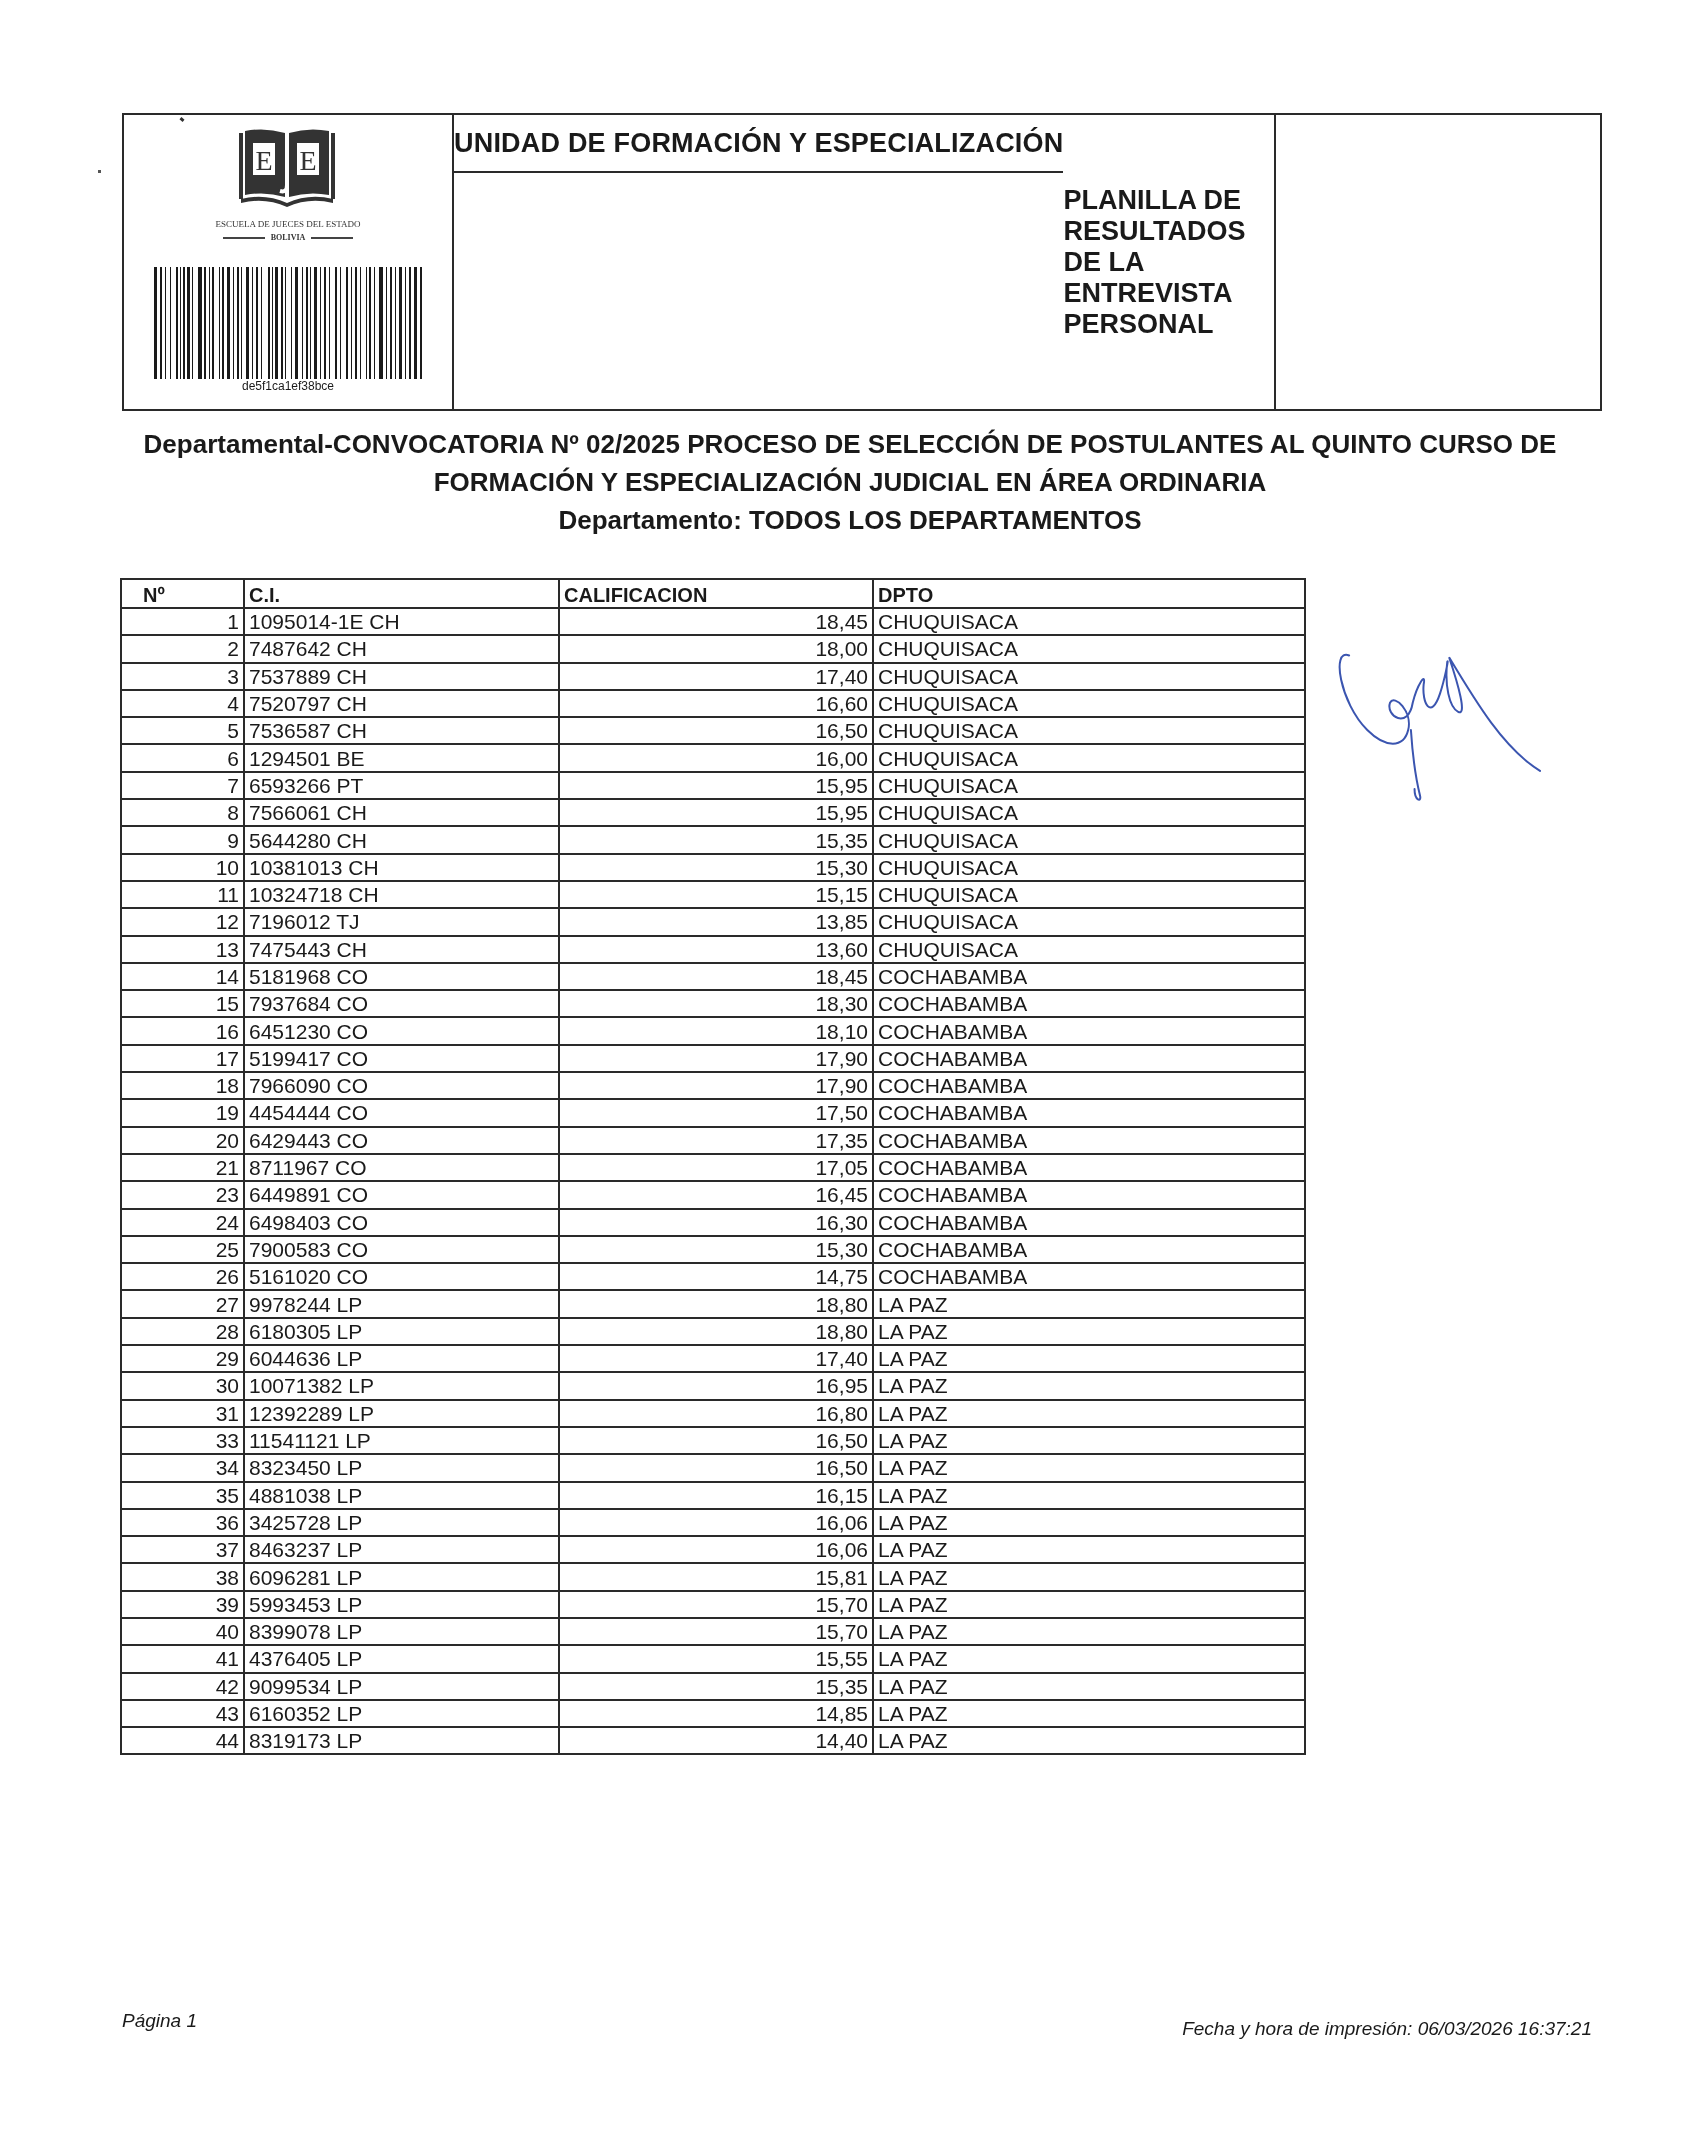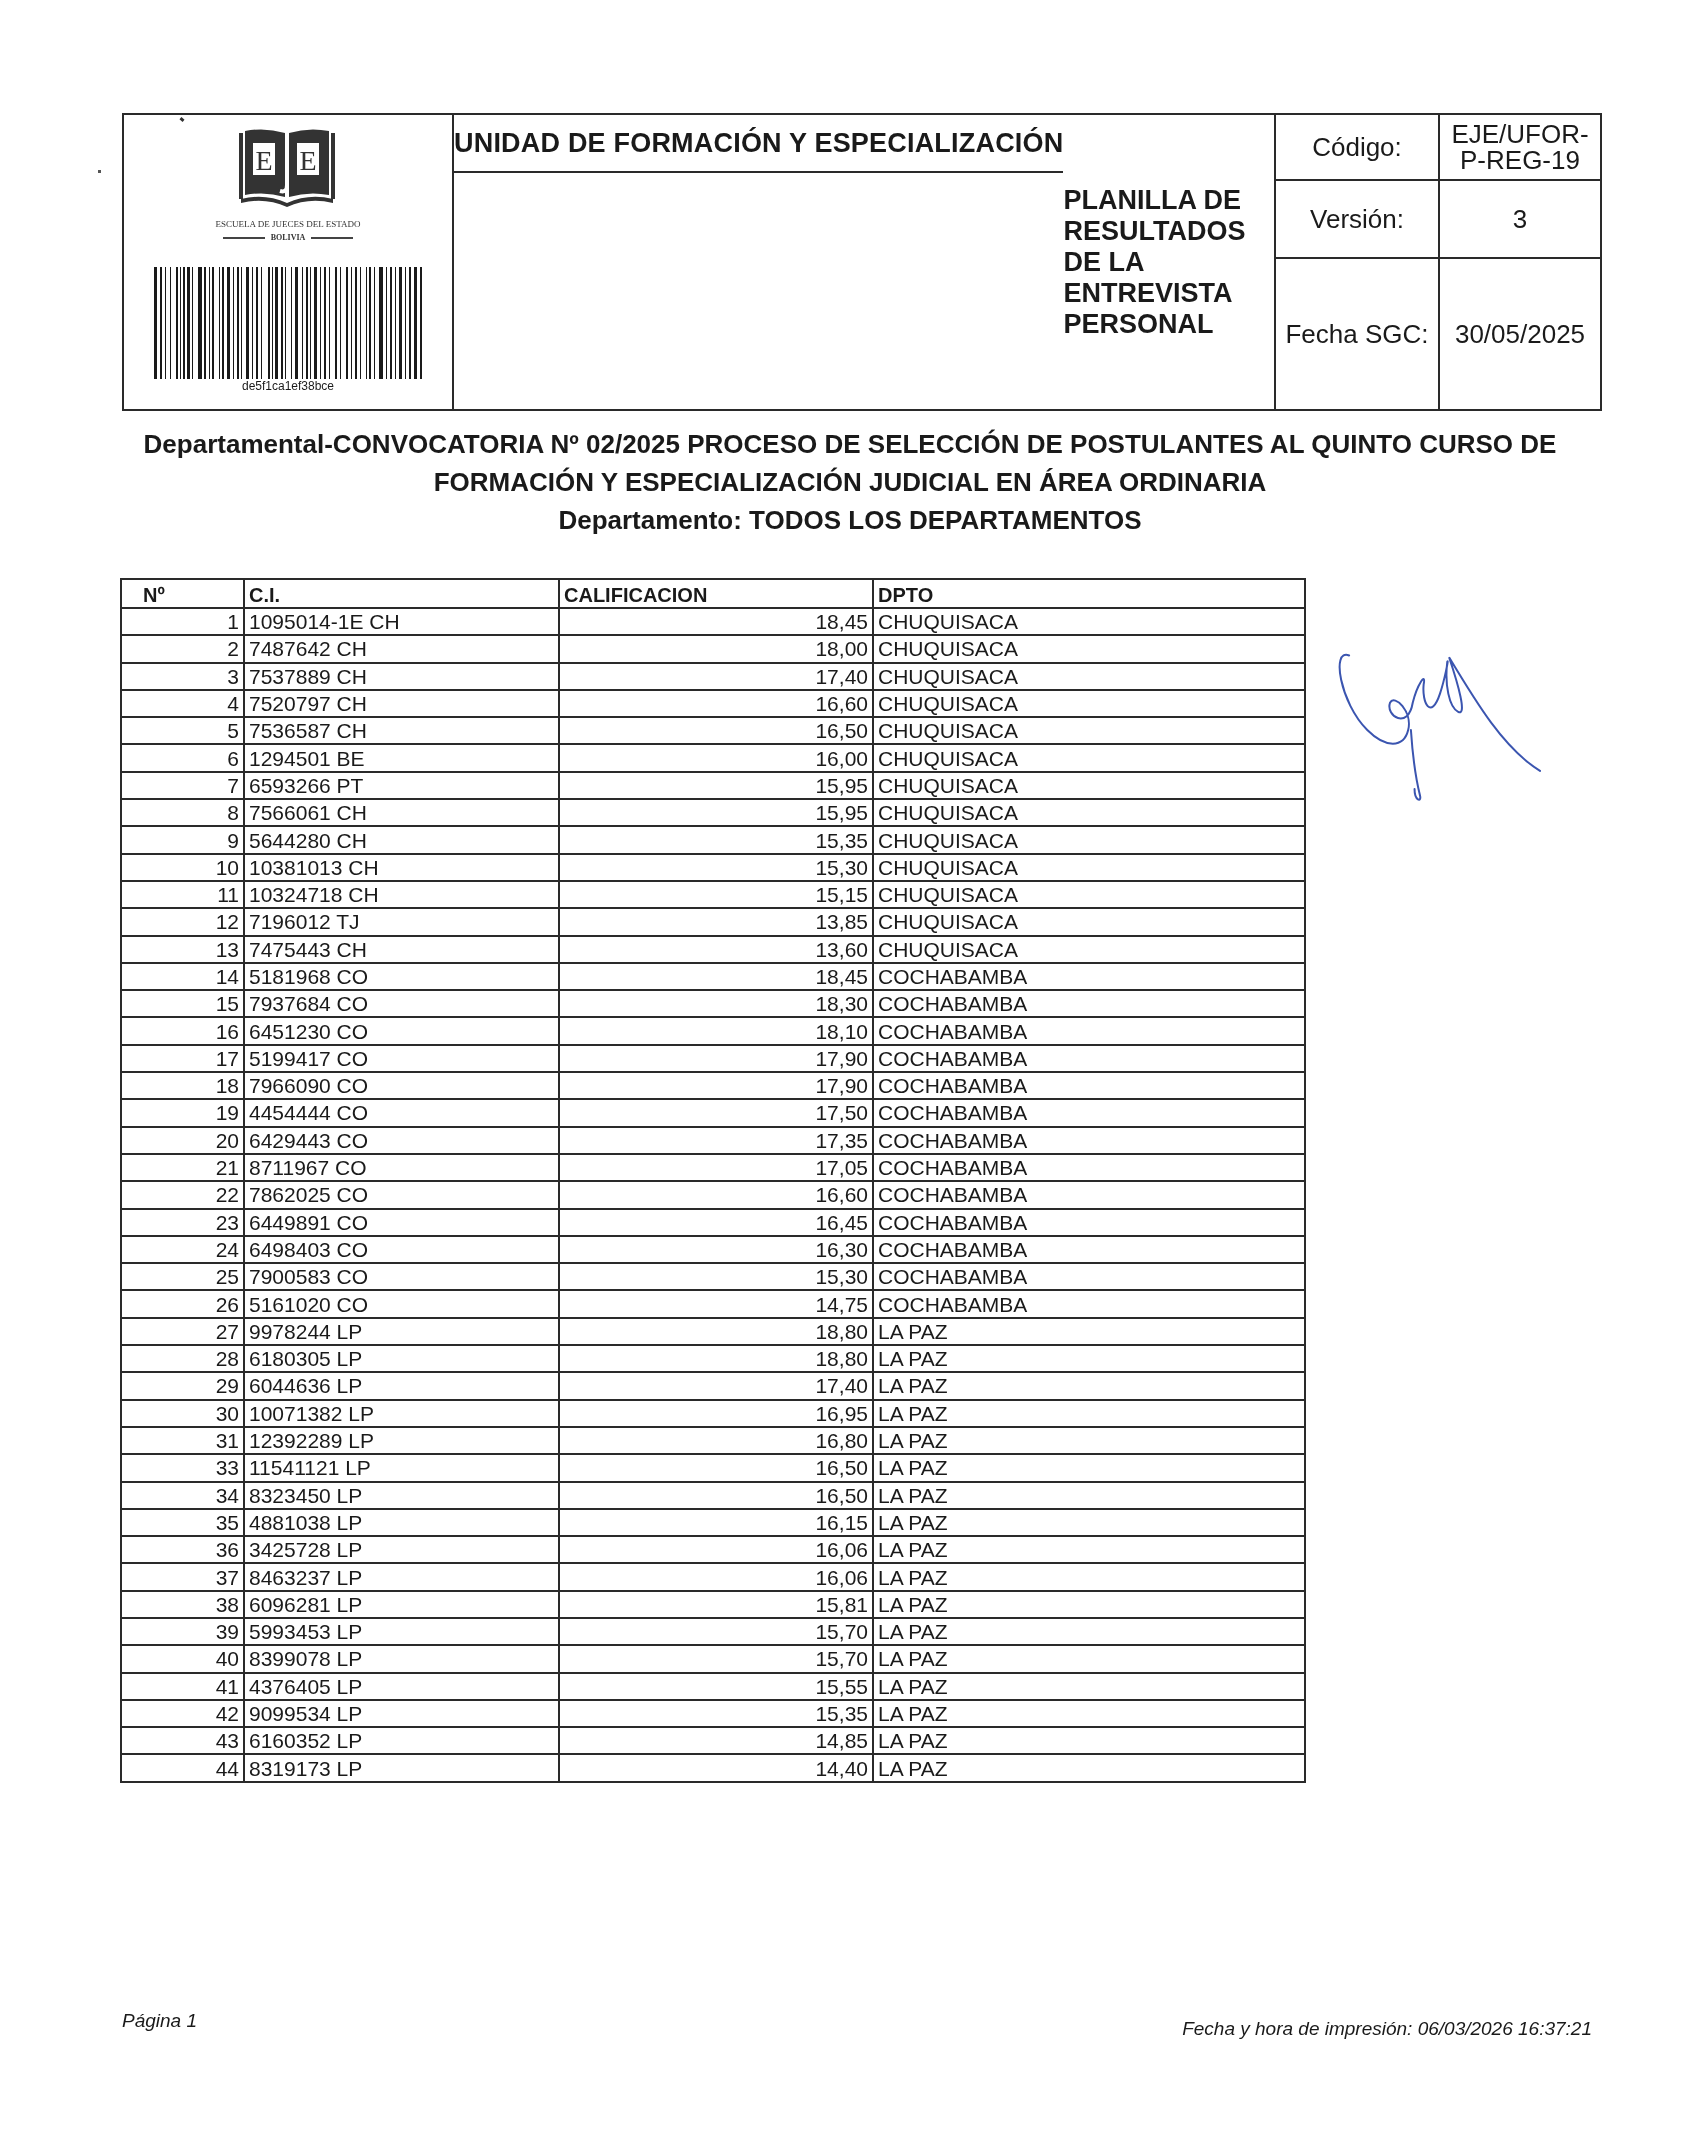--- a/index.html
+++ b/index.html
@@ -134,30 +134,20 @@
           <rect x="260" y="0" width="3" height="112"></rect>
         <rect x="266" y="0" width="2" height="112"></rect>
       </g>
     </svg>
     <div class="barcode-text">de5f1ca1ef38bce</div>
   </div>
   <div class="hdr-mid">
     <div class="top">UNIDAD DE FORMACIÓN Y ESPECIALIZACIÓN</div>
     <div class="bot">PLANILLA DE RESULTADOS DE LA ENTREVISTA PERSONAL</div>
   </div>
-  <div class="hdr-right">
-    <div class="lab r1">Código:</div>
-    <div class="r1">
-      <div class="code-val"><span>EJE/UFOR-</span><br><span>P-REG-19</span></div>
-    </div>
-    <div class="lab r2">Versión:</div>
-    <div class="r2">3</div>
-    <div class="lab">Fecha SGC:</div>
-    <div>30/05/2025</div>
-  </div>
 </div>
 
 <div class="title">
   <div>Departamental-CONVOCATORIA Nº 02/2025 PROCESO DE SELECCIÓN DE POSTULANTES AL QUINTO CURSO DE</div>
   <div>FORMACIÓN Y ESPECIALIZACIÓN JUDICIAL EN ÁREA ORDINARIA</div>
   <div>Departamento: TODOS LOS DEPARTAMENTOS</div>
 </div>
 
 <table class="tbl">
   <thead>
@@ -289,26 +279,20 @@
         <td class="c-cal">17,35</td>
         <td class="c-dpto">COCHABAMBA</td>
       </tr>
       <tr>
         <td class="c-n">21</td>
         <td class="c-ci">8711967 CO</td>
         <td class="c-cal">17,05</td>
         <td class="c-dpto">COCHABAMBA</td>
       </tr>
       <tr>
-        <td class="c-n">22</td>
-        <td class="c-ci">7862025 CO</td>
-        <td class="c-cal">16,60</td>
-        <td class="c-dpto">COCHABAMBA</td>
-      </tr>
-      <tr>
         <td class="c-n">23</td>
         <td class="c-ci">6449891 CO</td>
         <td class="c-cal">16,45</td>
         <td class="c-dpto">COCHABAMBA</td>
       </tr>
       <tr>
         <td class="c-n">24</td>
         <td class="c-ci">6498403 CO</td>
         <td class="c-cal">16,30</td>
         <td class="c-dpto">COCHABAMBA</td>

